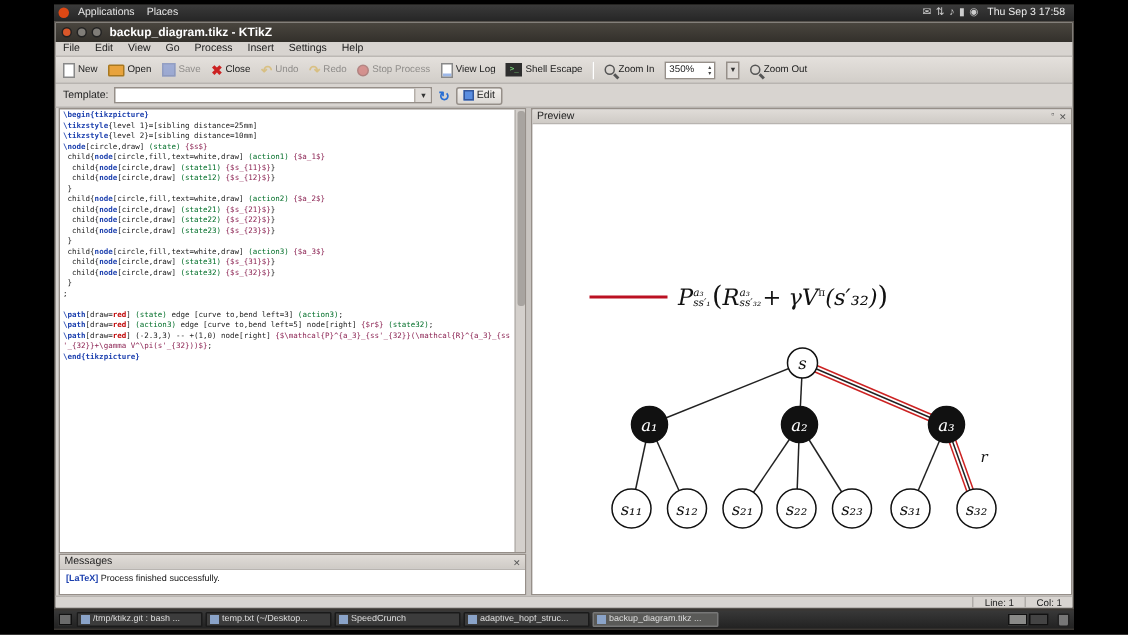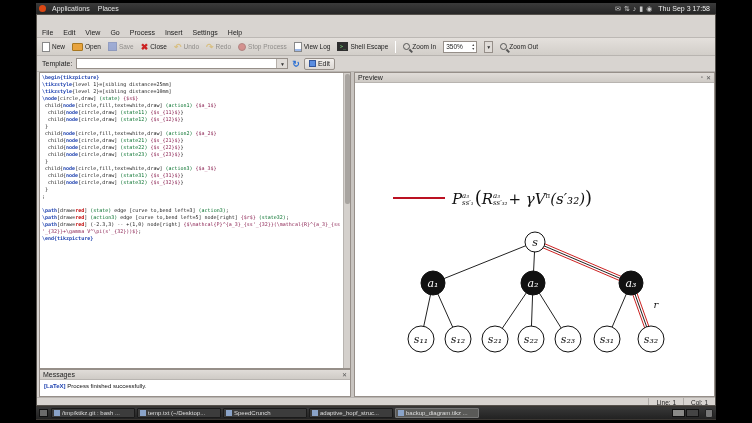--- a/index.html
+++ b/index.html
@@ -128,20 +128,28 @@
           <span class="tray-ic">⇅</span>
           <span class="tray-ic">♪</span>
           <span class="tray-ic">▮</span>
           <span class="tray-ic">◉</span>
         </span>
       <span class="clock">Thu Sep 3 17:58</span>
     </span>
   </div>
 
   <div class="window">
+    <div class="titlebar">
+      <span class="wbtns">
+        <span class="wbtn close"></span>
+        <span class="wbtn min"></span>
+        <span class="wbtn max"></span>
+      </span>
+      <span>backup_diagram.tikz - KTikZ</span>
+    </div>
 
     <div class="menubar">
         <span class="menu-item">File</span>
         <span class="menu-item">Edit</span>
         <span class="menu-item">View</span>
         <span class="menu-item">Go</span>
         <span class="menu-item">Process</span>
         <span class="menu-item">Insert</span>
         <span class="menu-item">Settings</span>
         <span class="menu-item">Help</span>

